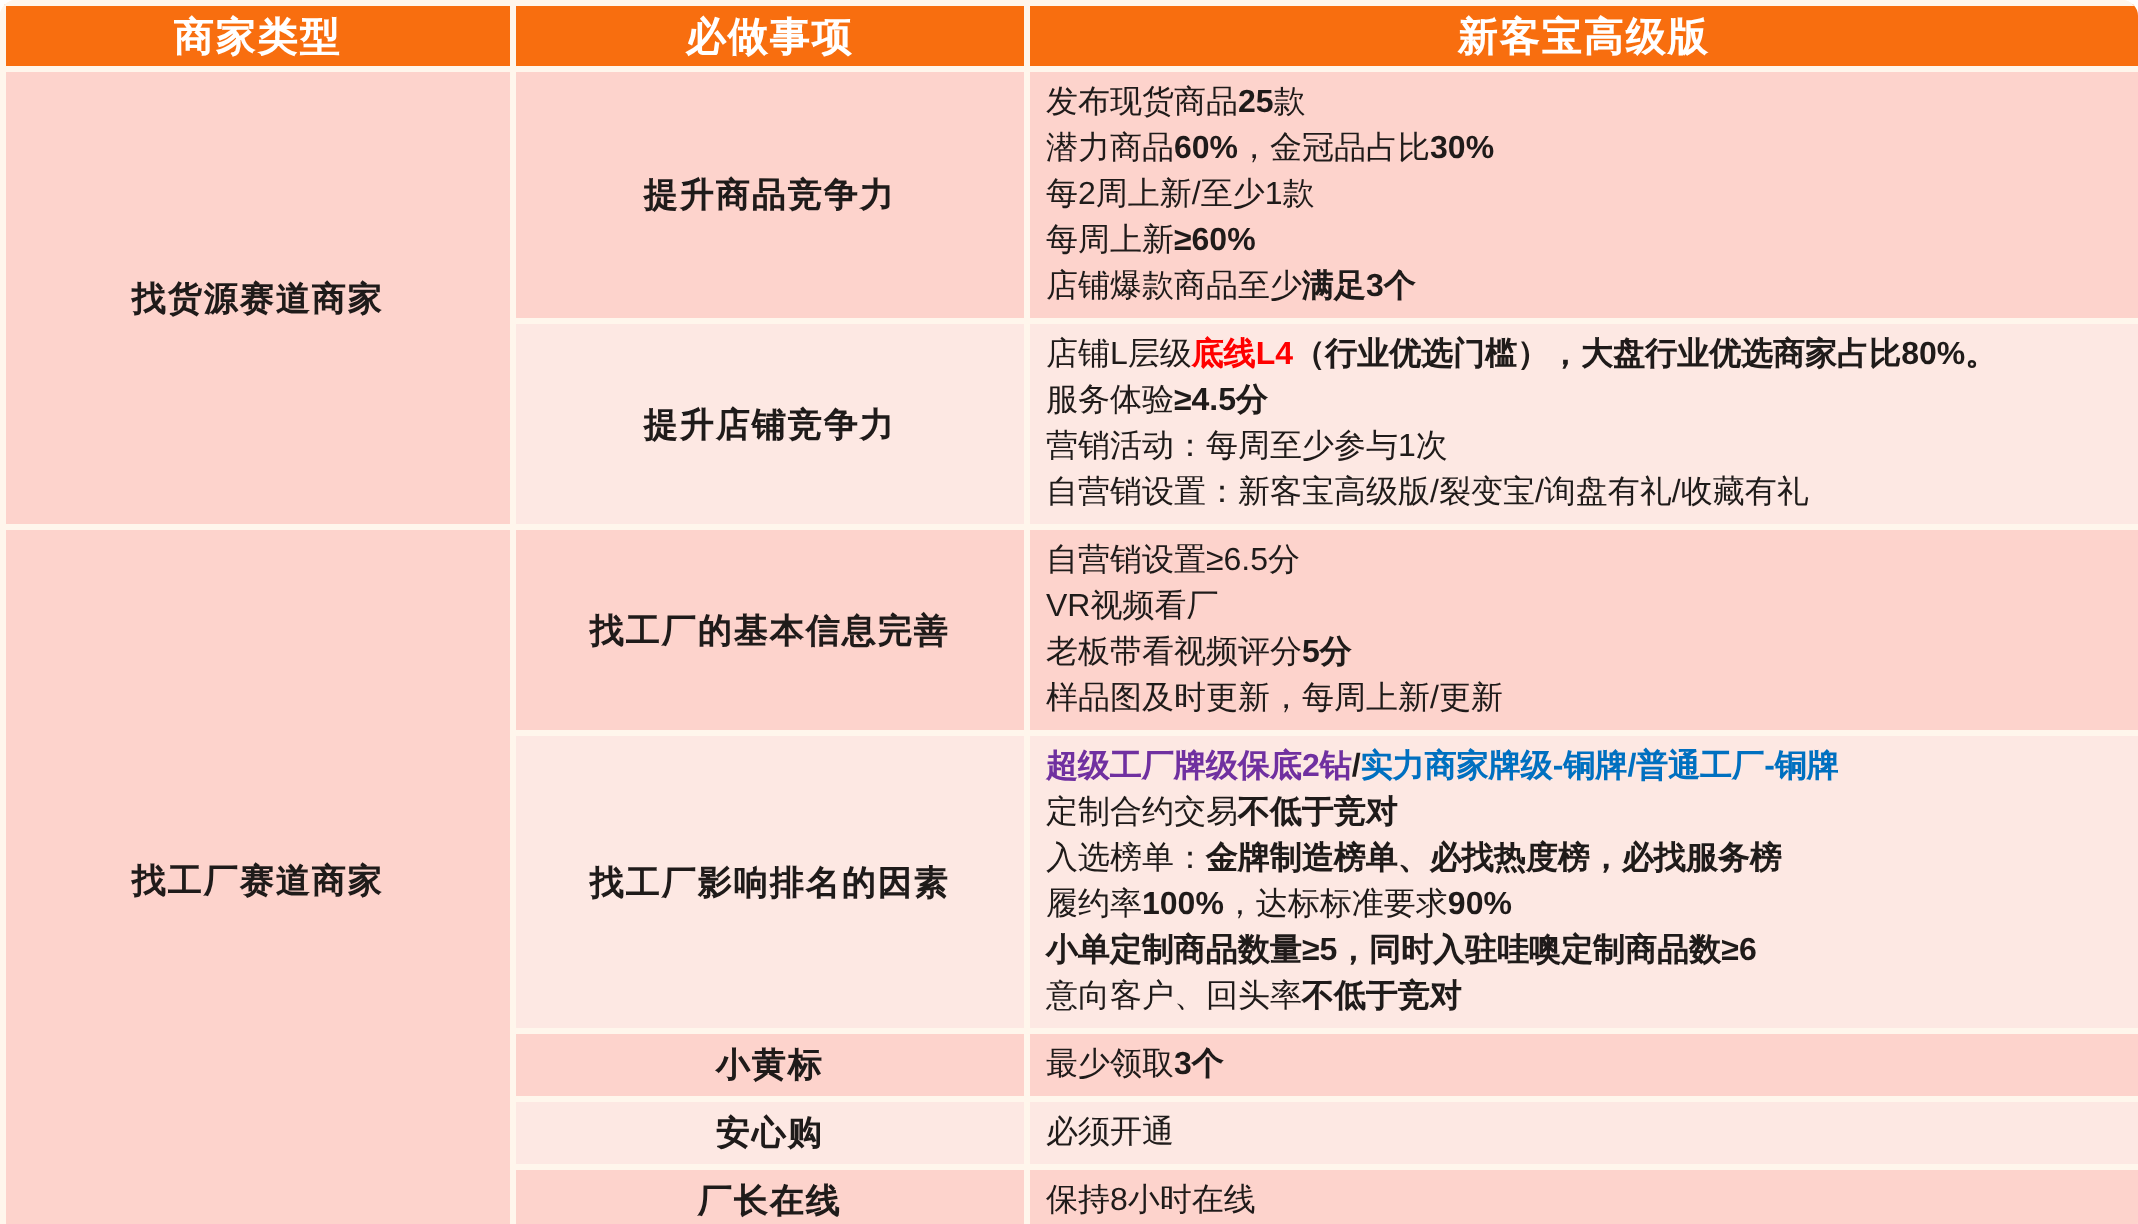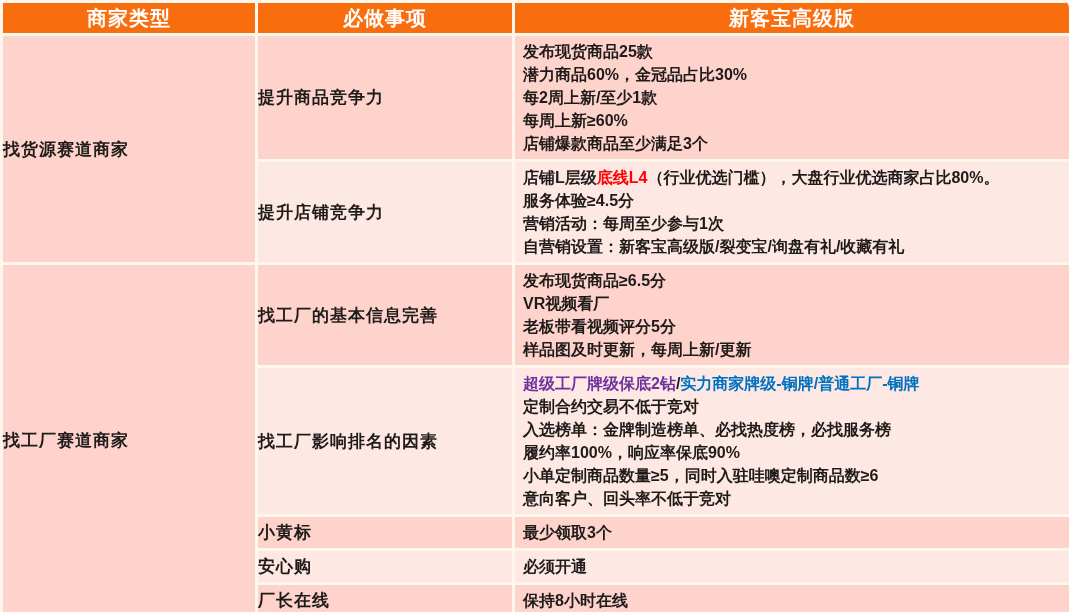--- a/index.html
+++ b/index.html
@@ -43,33 +43,34 @@
     font-weight:700;
     height:33px;
     text-align:center;
     vertical-align:middle;
     letter-spacing:1px;
   }
   td.cell{vertical-align:middle;}
   td.dark{background:var(--row-dark);}
   td.light{background:var(--row-light);}
   td.merchant, td.task{
+    text-align:center;
     font-weight:700;
     font-size:17px;
     letter-spacing:1px;
   }
   td.req{
     font-size:16px;
     padding:4px 8px 4px 8px;
   }
   .req-line{
     line-height:23px;
     white-space:nowrap;
   }
-  .seg{font-weight:700;}
+  .seg{font-weight:400;}
   .seg.b{font-weight:700;margin-top:43px;}
   .seg.red{color:var(--red);}
   .seg.purple{color:var(--purple);}
   .seg.blue{color:var(--blue);}
   
   tbody tr:nth-child(1){height:119px;}
   tbody tr:nth-child(2){height:95px;}
   tbody tr:nth-child(3){height:98px;}
   tbody tr:nth-child(4){height:141px;}
   tbody tr:nth-child(5){height:34px;}
@@ -111,33 +112,33 @@
             <div class="req-line"><span class="seg">店铺L层级</span><span class="seg b red">底线L4</span><span class="seg b">（行业优选门槛），大盘行业优选商家占比80%。</span></div>
             <div class="req-line"><span class="seg">服务体验</span><span class="seg b">≥4.5分</span></div>
             <div class="req-line"><span class="seg">营销活动：每周至少参与1次</span></div>
             <div class="req-line"><span class="seg">自营销设置：新客宝高级版/裂变宝/询盘有礼/收藏有礼</span></div>
           </td>
         </tr>
         <tr>
           <td rowspan="5" class="cell merchant dark">找工厂赛道商家</td>
           <td class="cell task dark">找工厂的基本信息完善</td>
           <td class="cell req dark">
-            <div class="req-line"><span class="seg">发布现货商品≥6.5分</span></div>
+            <div class="req-line"><span class="seg">自营销设置≥6.5分</span></div>
             <div class="req-line"><span class="seg">VR视频看厂</span></div>
             <div class="req-line"><span class="seg">老板带看视频评分</span><span class="seg b">5分</span></div>
             <div class="req-line"><span class="seg">样品图及时更新，每周上新/更新</span></div>
           </td>
         </tr>
         <tr>
           <td class="cell task light">找工厂影响排名的因素</td>
           <td class="cell req light">
             <div class="req-line"><span class="seg b purple">超级工厂牌级保底2钻</span><span class="seg b">/</span><span class="seg b blue">实力商家牌级-铜牌/普通工厂-铜牌</span></div>
             <div class="req-line"><span class="seg">定制合约交易</span><span class="seg b">不低于竞对</span></div>
             <div class="req-line"><span class="seg">入选榜单：</span><span class="seg b">金牌制造榜单、必找热度榜，必找服务榜</span></div>
-            <div class="req-line"><span class="seg">履约率</span><span class="seg b">100%</span><span class="seg">，响应率保底</span><span class="seg b">90%</span></div>
+            <div class="req-line"><span class="seg">履约率</span><span class="seg b">100%</span><span class="seg">，达标标准要求</span><span class="seg b">90%</span></div>
             <div class="req-line"><span class="seg b">小单定制商品数量≥5，同时入驻哇噢定制商品数≥6</span></div>
             <div class="req-line"><span class="seg">意向客户、回头率</span><span class="seg b">不低于竞对</span></div>
           </td>
         </tr>
         <tr>
           <td class="cell task dark">小黄标</td>
           <td class="cell req dark">
             <div class="req-line"><span class="seg">最少领取</span><span class="seg b">3个</span></div>
           </td>
         </tr>

